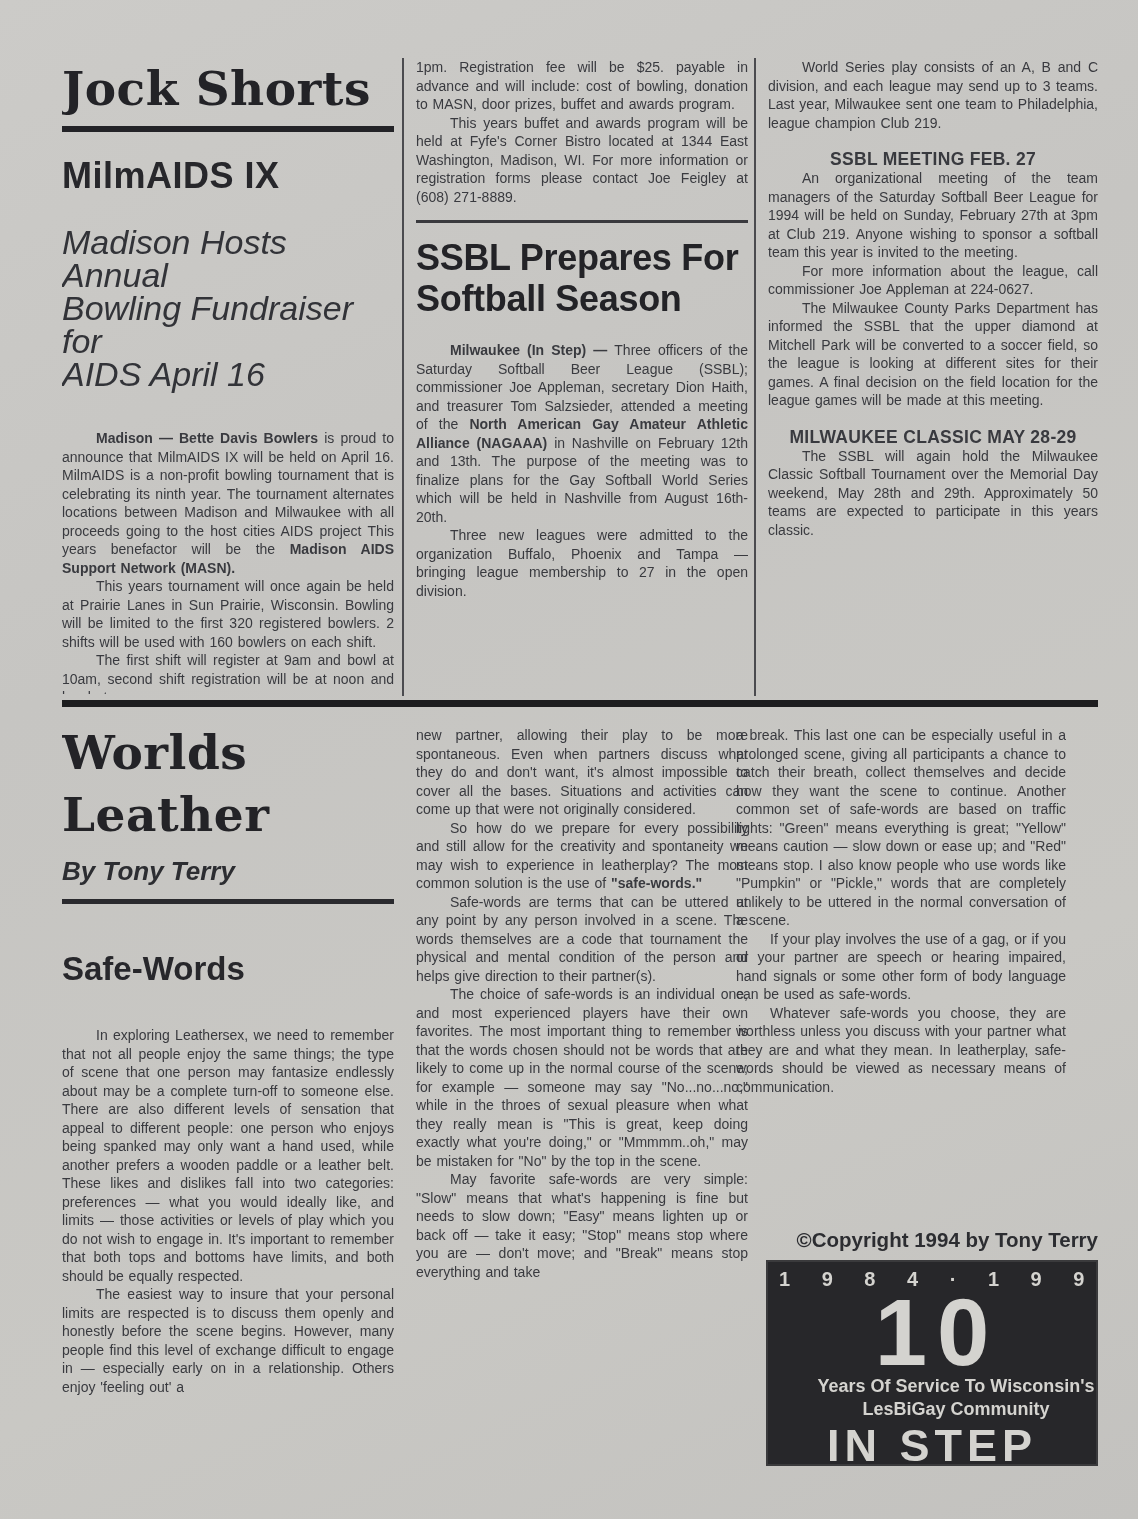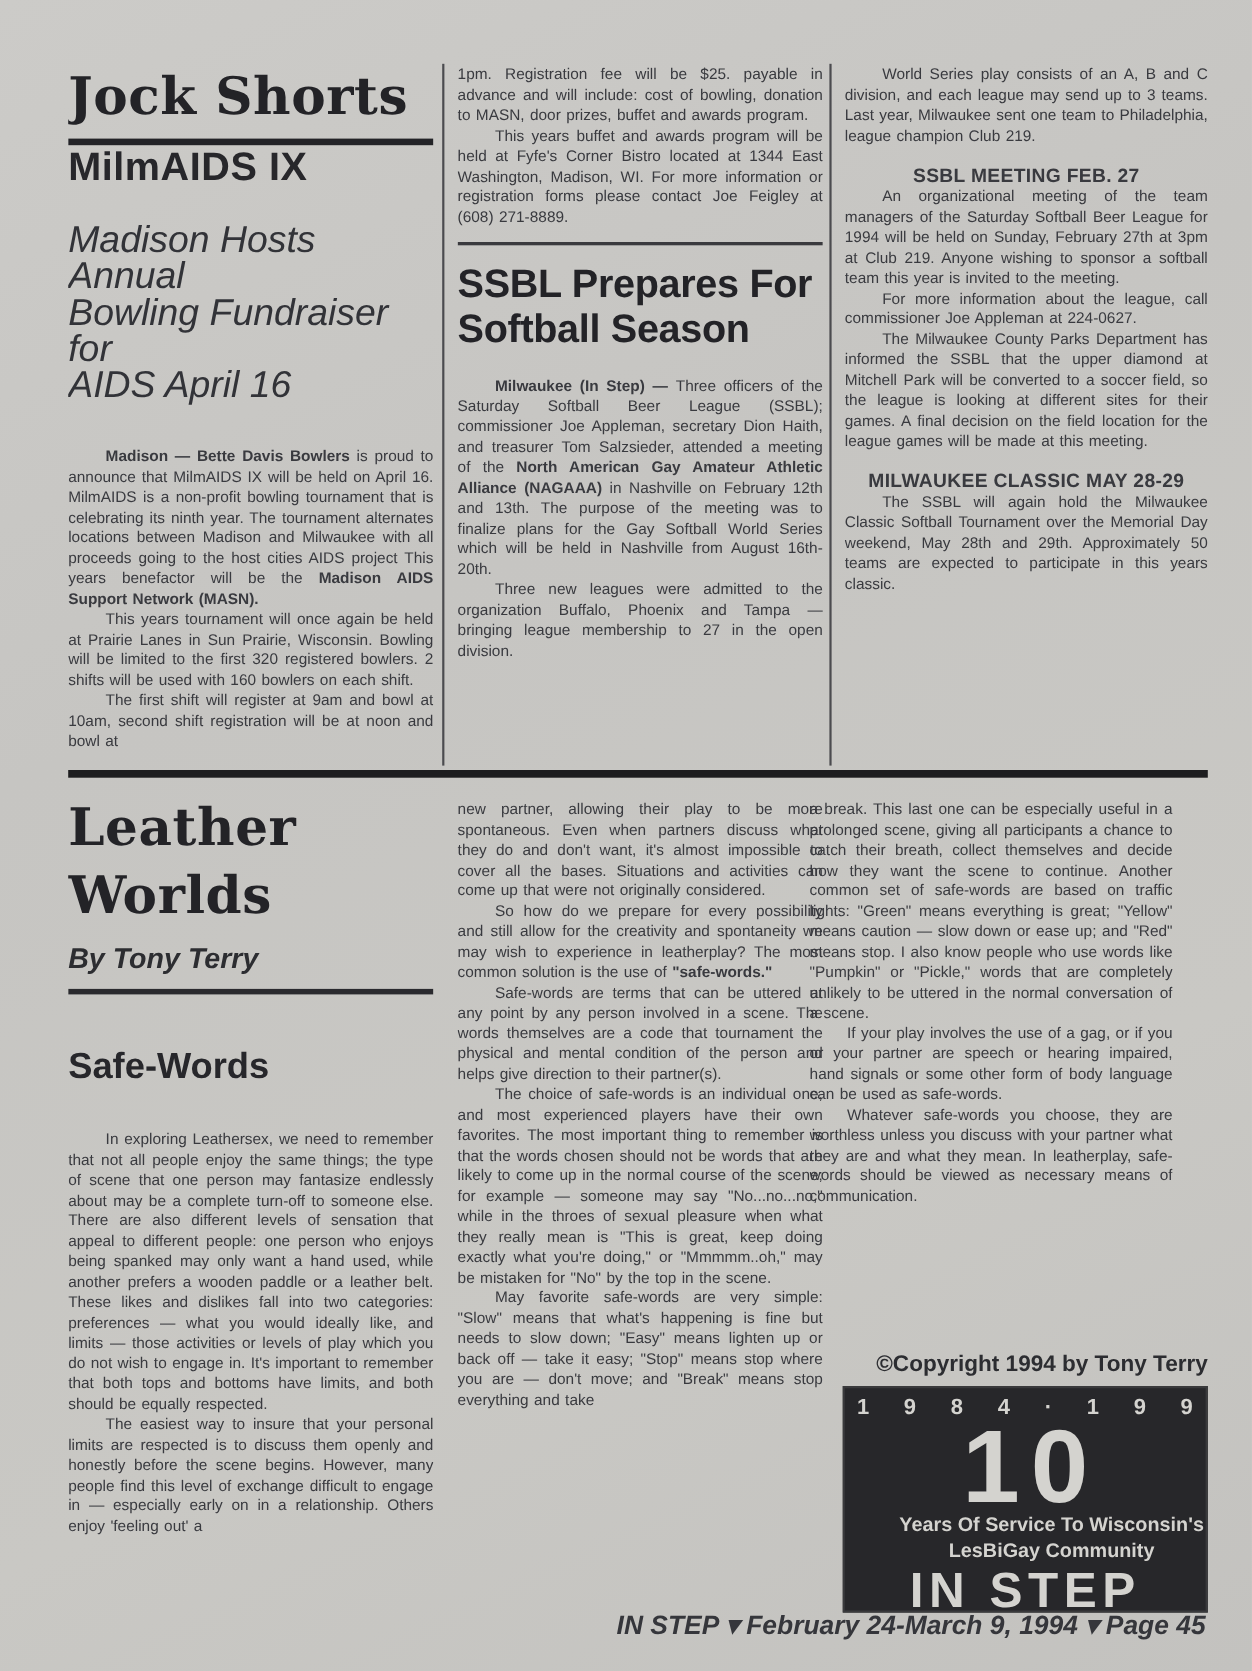--- a/index.html
+++ b/index.html
@@ -13,21 +13,21 @@
     overflow:hidden;
   }
   .col{position:absolute;}
   .body-p{margin:0;text-align:justify;font-size:14px;line-height:18.5px;word-spacing:1px;}
   .body-p.ind{text-indent:34px;}
   .bold{font-weight:bold;}
   .subhead{margin:18px 0 0 0;text-align:center;font-weight:bold;font-size:17.5px;line-height:19px;letter-spacing:0.3px;}
   .kicker-title{font-family:"DejaVu Serif","Liberation Serif",serif;font-weight:bold;font-size:47px;line-height:62px;color:#232327;letter-spacing:0.5px;}
   .rule-thick{height:6px;background:#232327;margin-top:6px;}
   .rule-mid{height:5px;background:#2a2a2e;margin-top:12px;}
-  .article-title{font-weight:bold;font-size:36px;line-height:40px;color:#27272b;letter-spacing:0.5px;}
+  .article-title{font-weight:bold;font-size:36px;line-height:40px;color:#27272b;margin-top:24px;letter-spacing:0.5px;}
   .subtitle-italic{font-style:italic;font-size:34px;line-height:33px;color:#323338;margin-top:30px;}
   .ssbl-title{font-weight:bold;font-size:36px;line-height:41px;color:#232327;letter-spacing:-0.3px;margin:14px 0 22px 0;}
   .divider{height:3px;background:#3a3a3e;margin-top:14px;}
   .byline{font-style:italic;font-weight:bold;font-size:26px;margin-top:10px;color:#2c2d31;}
   .safe-title{font-weight:bold;font-size:33px;color:#27272b;margin-top:46px;}
   .body-flow{margin-top:38px;}
   .body-flow-tight{margin-top:0;}
   .vrule{position:absolute;top:58px;height:638px;width:2px;background:#4b4b4f;}
   .bar-sep{position:absolute;left:62px;top:700px;width:1036px;height:7px;background:#1d1d1f;}
   .copyright{position:absolute;left:768px;top:1228px;width:330px;text-align:right;font-weight:bold;font-size:20.5px;color:#2c2d31;}
@@ -94,22 +94,22 @@
         <p class="body-p ind"><span>The Milwaukee County Parks Department has informed the SSBL that the upper diamond at Mitchell Park will be converted to a soccer field, so the league is looking at different sites for their games. A final decision on the field location for the league games will be made at this meeting.</span></p>
         <p class="subhead">MILWAUKEE CLASSIC MAY 28-29</p>
         <p class="body-p ind"><span>The SSBL will again hold the Milwaukee Classic Softball Tournament over the Memorial Day weekend, May 28th and 29th. Approximately 50 teams are expected to participate in this years classic.</span></p>
       </div>
   </div>
 
   <div class="bar-sep"></div>
 
   <div class="col" style="left:62px;top:722px;width:332px;height:770px;overflow:hidden;">
     <div class="kicker-title">
+      <div>Worlds</div>
       <div>Leather</div>
-      <div>Worlds</div>
     </div>
     <div class="byline">By Tony Terry</div>
     <div class="rule-mid"></div>
     <div class="safe-title">Safe-Words</div>
     <div class="body-flow">
         <p class="body-p ind"><span>In exploring Leathersex, we need to remember that not all people enjoy the same things; the type of scene that one person may fantasize endlessly about may be a complete turn-off to someone else. There are also different levels of sensation that appeal to different people: one person who enjoys being spanked may only want a hand used, while another prefers a wooden paddle or a leather belt. These likes and dislikes fall into two categories: preferences — what you would ideally like, and limits — those activities or levels of play which you do not wish to engage in. It's important to remember that both tops and bottoms have limits, and both should be equally respected.</span></p>
         <p class="body-p ind"><span>The easiest way to insure that your personal limits are respected is to discuss them openly and honestly before the scene begins. However, many people find this level of exchange difficult to engage in — especially early on in a relationship. Others enjoy 'feeling out' a</span></p>
       </div>
   </div>
 
@@ -134,15 +134,14 @@
   <div class="copyright">©Copyright 1994 by Tony Terry</div>
 
   <div class="ad-box">
     <div class="ad-years">1 9 8 4 · 1 9 9 4</div>
     <div class="ad-big">10</div>
     <div class="ad-tag">Years Of Service To Wisconsin's</div>
     <div class="ad-tag">LesBiGay Community</div>
     <div class="ad-logo">IN STEP</div>
   </div>
 
-  <div class="footer">IN STEP ▾ February 24-March 9, 1994 ▾ Page 45</div>
 
 </div>
 
 </body></html>

